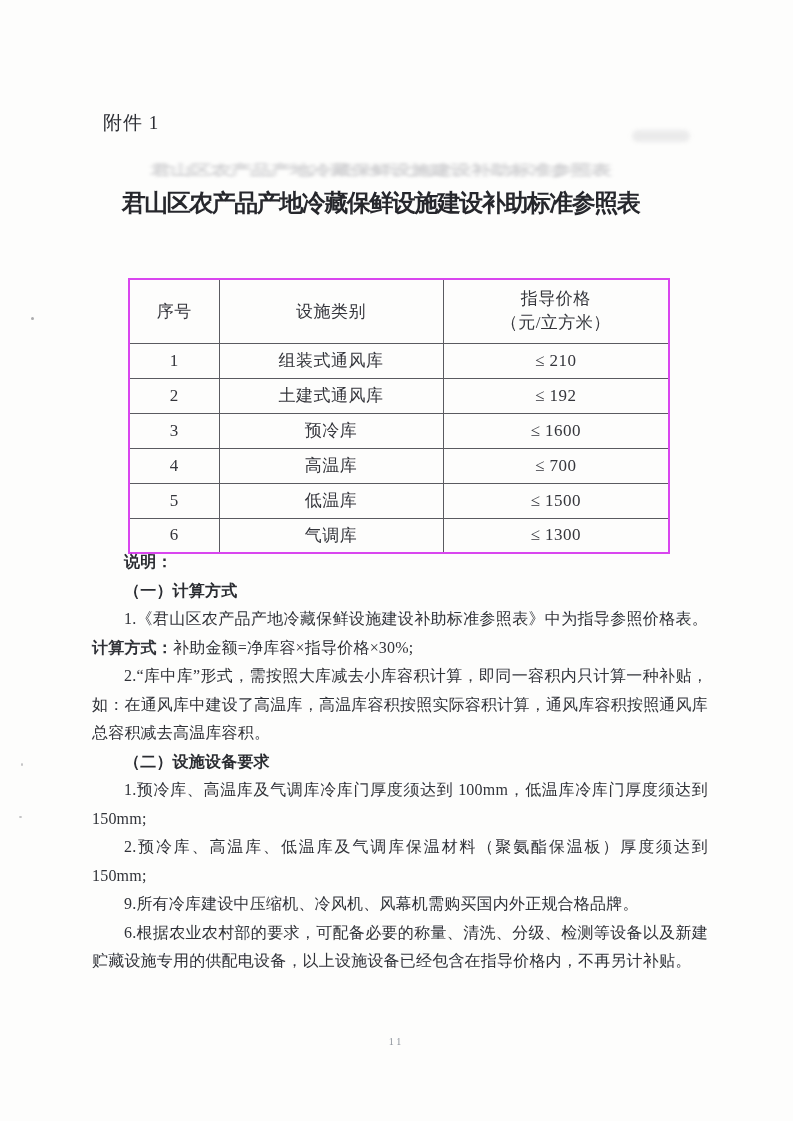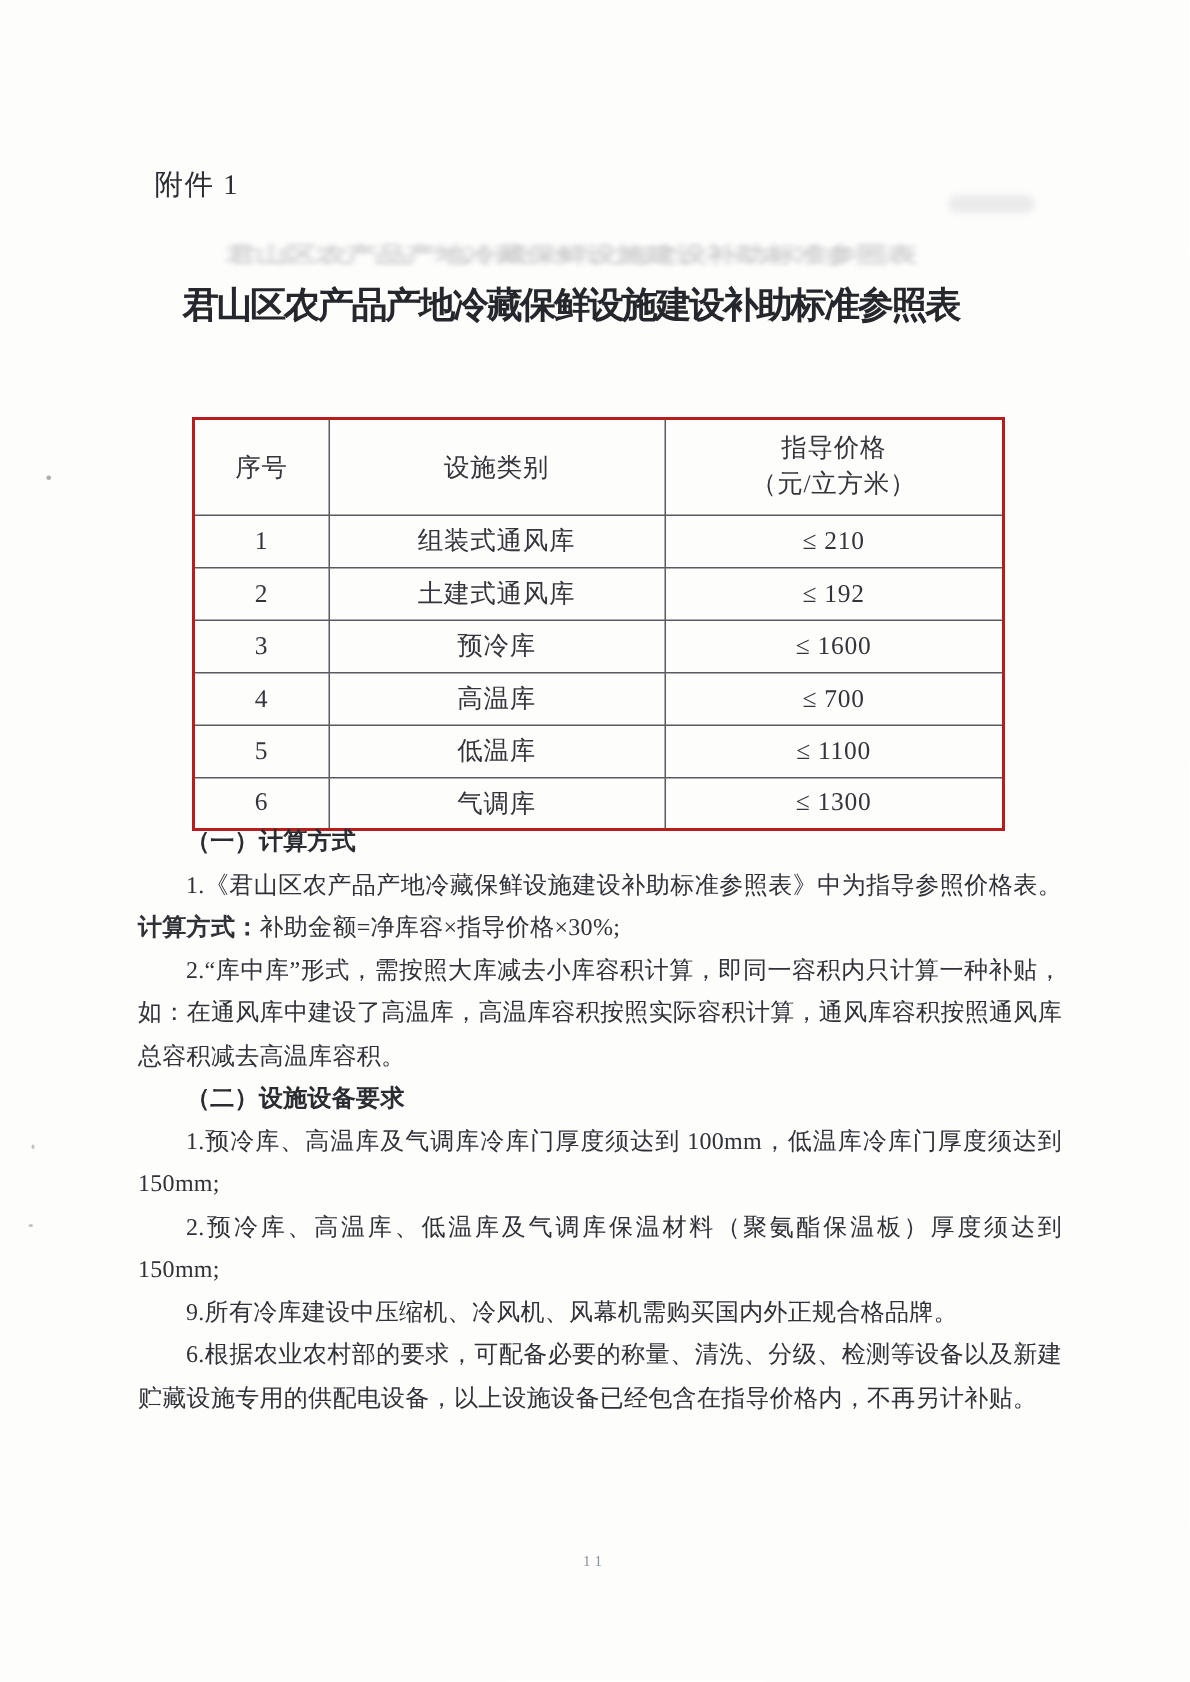--- a/index.html
+++ b/index.html
@@ -22,21 +22,21 @@
   }
   .doc-title {
     position:absolute; top:187px; left:0; width:100%; margin:0;
     text-align:center; font-size:24px; font-weight:bold;
     letter-spacing:-1.5px; color:#26272c;
     transform:translateX(-16px);
   }
   table.std {
     position:absolute; top:278px; left:128px; width:540px;
     border-collapse:collapse; table-layout:fixed;
-    border:2px solid #b91c1c;
+    border:2px solid #d946ef;
   }
   table.std th, table.std td {
     border:1px solid #5a5b60;
     text-align:center; vertical-align:middle;
     font-weight:normal; font-size:17px; color:#34353b;
     padding:0; letter-spacing:.5px;
   }
   tr.header-row { height:64px; }
   tr.data-row  { height:35px; }
   .price-hdr div { line-height:1.45;font-family:Liberation Serif, serif; }
@@ -109,31 +109,32 @@
         <td>≤ 1600</td>
       </tr>
       <tr class="data-row">
         <td>4</td>
         <td>高温库</td>
         <td>≤ 700</td>
       </tr>
       <tr class="data-row">
         <td>5</td>
         <td>低温库</td>
-        <td>≤ 1100</td>
+        <td>≤ 1500</td>
       </tr>
       <tr class="data-row">
         <td>6</td>
         <td>气调库</td>
         <td>≤ 1300</td>
       </tr>
     </tbody>
   </table>
 
   <div class="notes">
+    <p class="notes-label">说明：</p>
 
     <p class="note-heading">（一）计算方式</p>
 
     <p class="note-item"><span>1.《君山区农产品产地冷藏保鲜设施建设补助标准参照表》中为指导参照价格表。</span><span class="em-bold">计算方式：</span><span>补助金额=净库容×指导价格×30%;</span></p>
 
     <p class="note-item">2.“库中库”形式，需按照大库减去小库容积计算，即同一容积内只计算一种补贴，如：在通风库中建设了高温库，高温库容积按照实际容积计算，通风库容积按照通风库总容积减去高温库容积。</p>
 
     <p class="note-heading">（二）设施设备要求</p>
 
     <p class="note-item">1.预冷库、高温库及气调库冷库门厚度须达到 100mm，低温库冷库门厚度须达到 150mm;</p>

